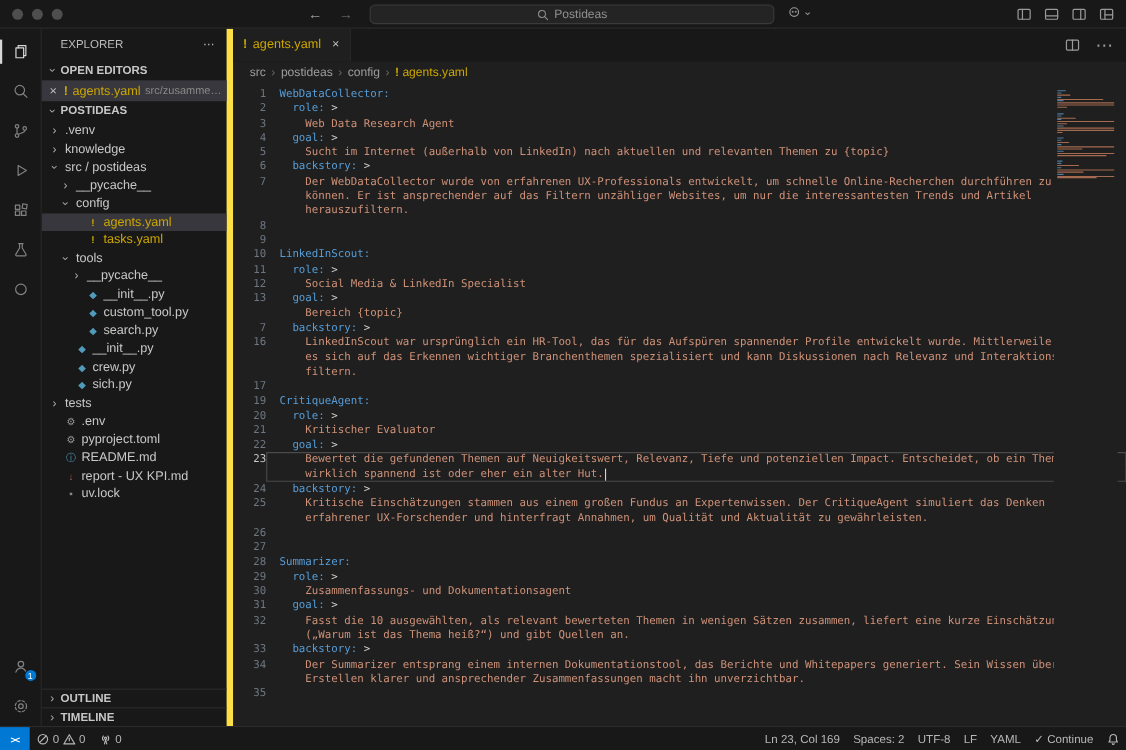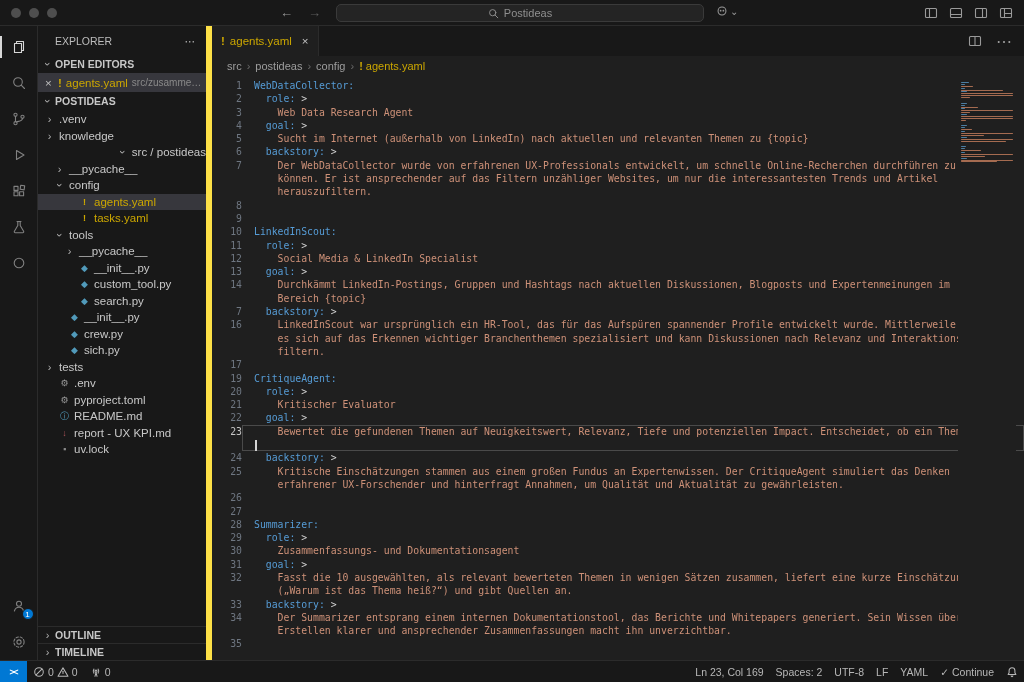--- a/index.html
+++ b/index.html
@@ -215,21 +215,21 @@
       </div>
       <div class="tree">
           <div class="tree-row" style="padding-left: 6px;">
             <span class="chev">›</span>
             <span class="tlabel">.venv</span>
           </div>
           <div class="tree-row" style="padding-left: 6px;">
             <span class="chev">›</span>
             <span class="tlabel">knowledge</span>
           </div>
-          <div class="tree-row" style="padding-left: 6px; justify-content: flex-end;">
+          <div class="tree-row" style="padding-left: 6px;">
             <span class="chev open">›</span>
             <span class="tlabel">src / postideas</span>
           </div>
           <div class="tree-row" style="padding-left: 16px;">
             <span class="chev">›</span>
             <span class="tlabel">__pycache__</span>
           </div>
           <div class="tree-row" style="padding-left: 16px;">
             <span class="chev open">›</span>
             <span class="tlabel">config</span>
@@ -413,24 +413,20 @@
             </div>
             <div class="crow">
               <span class="lnum">12</span>
               <span class="ltext"><span class="tok-s">    Social Media &amp; LinkedIn Specialist</span></span>
             </div>
             <div class="crow">
               <span class="lnum">13</span>
               <span class="ltext"><span class="tok-p">  </span><span class="tok-k">goal:</span><span class="tok-p"> &gt;</span></span>
             </div>
             <div class="crow">
-              <span class="lnum">14</span>
-              <span class="ltext"><span class="tok-s">    Durchkämmt LinkedIn-Postings, Gruppen und Hashtags nach aktuellen Diskussionen, Blogposts und Expertenmeinungen im</span></span>
-            </div>
-            <div class="crow">
               <span class="lnum"></span>
               <span class="ltext"><span class="tok-s">    Bereich {topic}</span></span>
             </div>
             <div class="crow">
               <span class="lnum">7</span>
               <span class="ltext"><span class="tok-p">  </span><span class="tok-k">backstory:</span><span class="tok-p"> &gt;</span></span>
             </div>
             <div class="crow">
               <span class="lnum">16</span>
               <span class="ltext"><span class="tok-s">    LinkedInScout war ursprünglich ein HR-Tool, das für das Aufspüren spannender Profile entwickelt wurde. Mittlerweile hat</span></span>
@@ -462,21 +458,21 @@
             <div class="crow">
               <span class="lnum">22</span>
               <span class="ltext"><span class="tok-p">  </span><span class="tok-k">goal:</span><span class="tok-p"> &gt;</span></span>
             </div>
             <div class="crow cur-a">
               <span class="lnum active">23</span>
               <span class="ltext"><span class="tok-s">    Bewertet die gefundenen Themen auf Neuigkeitswert, Relevanz, Tiefe und potenziellen Impact. Entscheidet, ob ein Thema</span></span>
             </div>
             <div class="crow cur-b">
               <span class="lnum"></span>
-              <span class="ltext"><span class="caret"></span></span>
+              <span class="ltext"><span class="tok-s">    wirklich spannend ist oder eher ein alter Hut.</span><span class="caret"></span></span>
             </div>
             <div class="crow">
               <span class="lnum">24</span>
               <span class="ltext"><span class="tok-p">  </span><span class="tok-k">backstory:</span><span class="tok-p"> &gt;</span></span>
             </div>
             <div class="crow">
               <span class="lnum">25</span>
               <span class="ltext"><span class="tok-s">    Kritische Einschätzungen stammen aus einem großen Fundus an Expertenwissen. Der CritiqueAgent simuliert das Denken</span></span>
             </div>
             <div class="crow">

